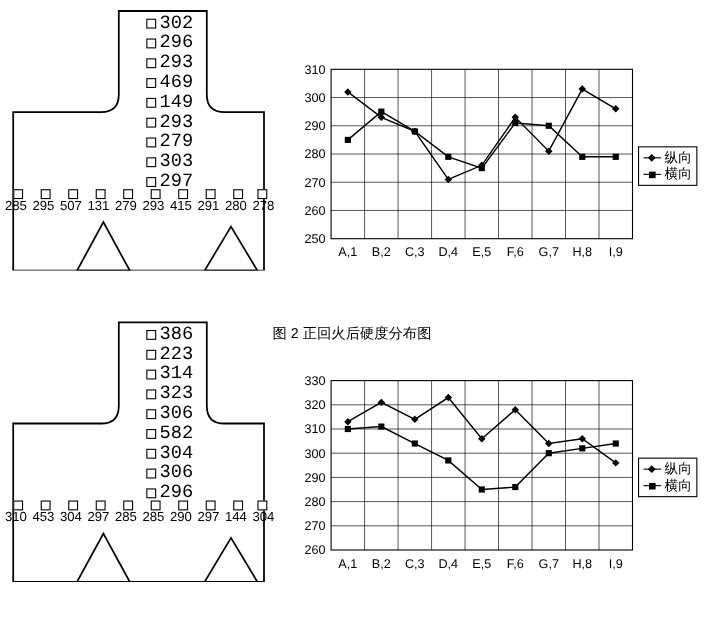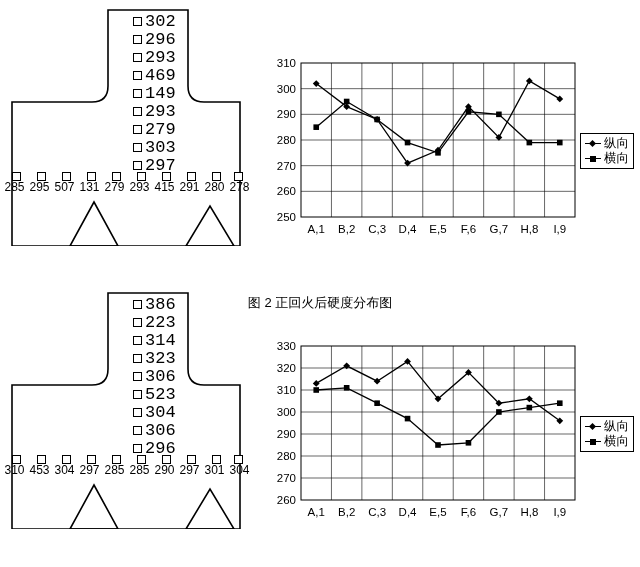--- a/index.html
+++ b/index.html
@@ -231,21 +231,21 @@
     <div>
         <span class="sq"></span>
         <span>323</span>
       </div>
     <div>
         <span class="sq"></span>
         <span>306</span>
       </div>
     <div>
         <span class="sq"></span>
-        <span>523</span>
+        <span>582</span>
       </div>
     <div>
         <span class="sq"></span>
         <span>304</span>
       </div>
     <div>
         <span class="sq"></span>
         <span>306</span>
       </div>
     <div>
@@ -261,21 +261,21 @@
     <i style="left:79px;"></i>
     <i style="left:104px;"></i>
     <i style="left:129px;"></i>
     <i style="left:154px;"></i>
     <i style="left:179px;"></i>
     <i style="left:204px;"></i>
     <i style="left:226px;"></i>
   </div>
 
   <div class="hlabels" style="left:2px;top:180px;">
-    <span style="width:25px">310</span><span style="width:25px">453</span><span style="width:25px">304</span><span style="width:25px">297</span><span style="width:25px">285</span><span style="width:25px">285</span><span style="width:25px">290</span><span style="width:25px">297</span><span style="width:25px">301</span><span style="width:25px">304</span>
+    <span style="width:25px">310</span><span style="width:25px">453</span><span style="width:25px">304</span><span style="width:25px">297</span><span style="width:25px">285</span><span style="width:25px">285</span><span style="width:25px">290</span><span style="width:25px">297</span><span style="width:25px">144</span><span style="width:25px">304</span>
   </div>
 
   <div class="chart" style="left:265px;top:55px;">
     <svg id="chart-fig3" width="320" height="200">
         <rect x="36" y="8" width="274" height="154" fill="#fff" stroke="#000" stroke-width="1"></rect>
         <text x="31" y="166" text-anchor="end" class="tick-text" fill="#000">260</text>
         <line x1="36" y1="140" x2="310" y2="140" stroke="#000" stroke-width="0.6"></line>
         <text x="31" y="144" text-anchor="end" class="tick-text" fill="#000">270</text>
         <line x1="36" y1="118" x2="310" y2="118" stroke="#000" stroke-width="0.6"></line>
         <text x="31" y="122" text-anchor="end" class="tick-text" fill="#000">280</text>

